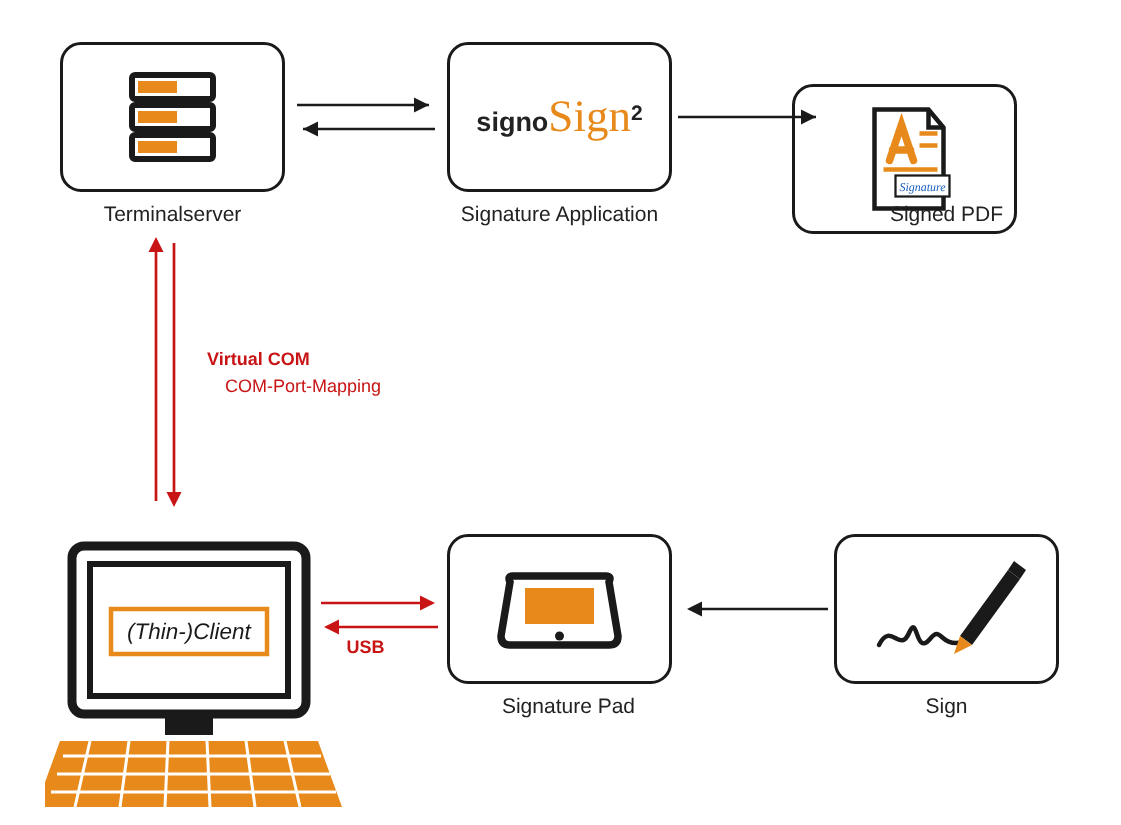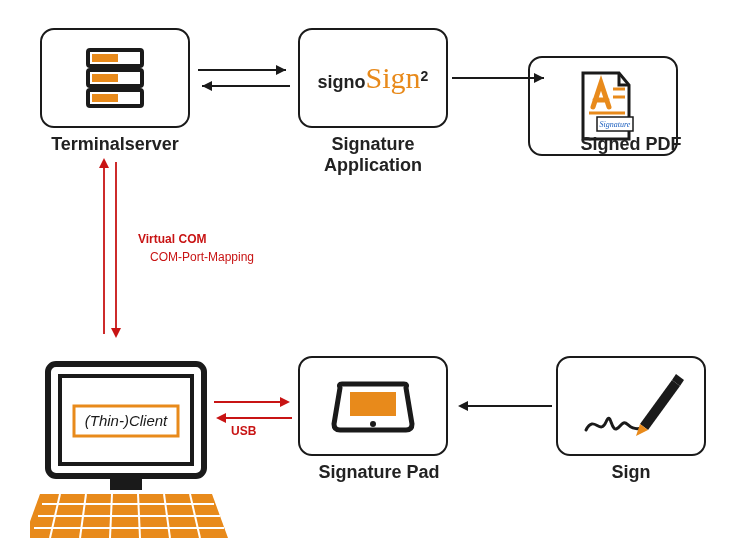--- a/index.html
+++ b/index.html
@@ -21,23 +21,22 @@
     border-radius: 14px;
     text-align: center;
     display: flex;
     align-items: center;
     justify-content: center;
   }
   .label {
     position: absolute;
     width: 160px;
     text-align: center;
-    font-size: 18px;
+    font-size: 14px;
     color: #222;
-    font-weight: bold;
   }
   .annot {
     position: absolute;
     font-size: 12px;
   }
   .red  { color: #c81414; }
   .bold { font-weight: bold; }
   svg.arrow { position: absolute; overflow: visible; }
   
   .pen-tip { fill: #e88a1b; }

